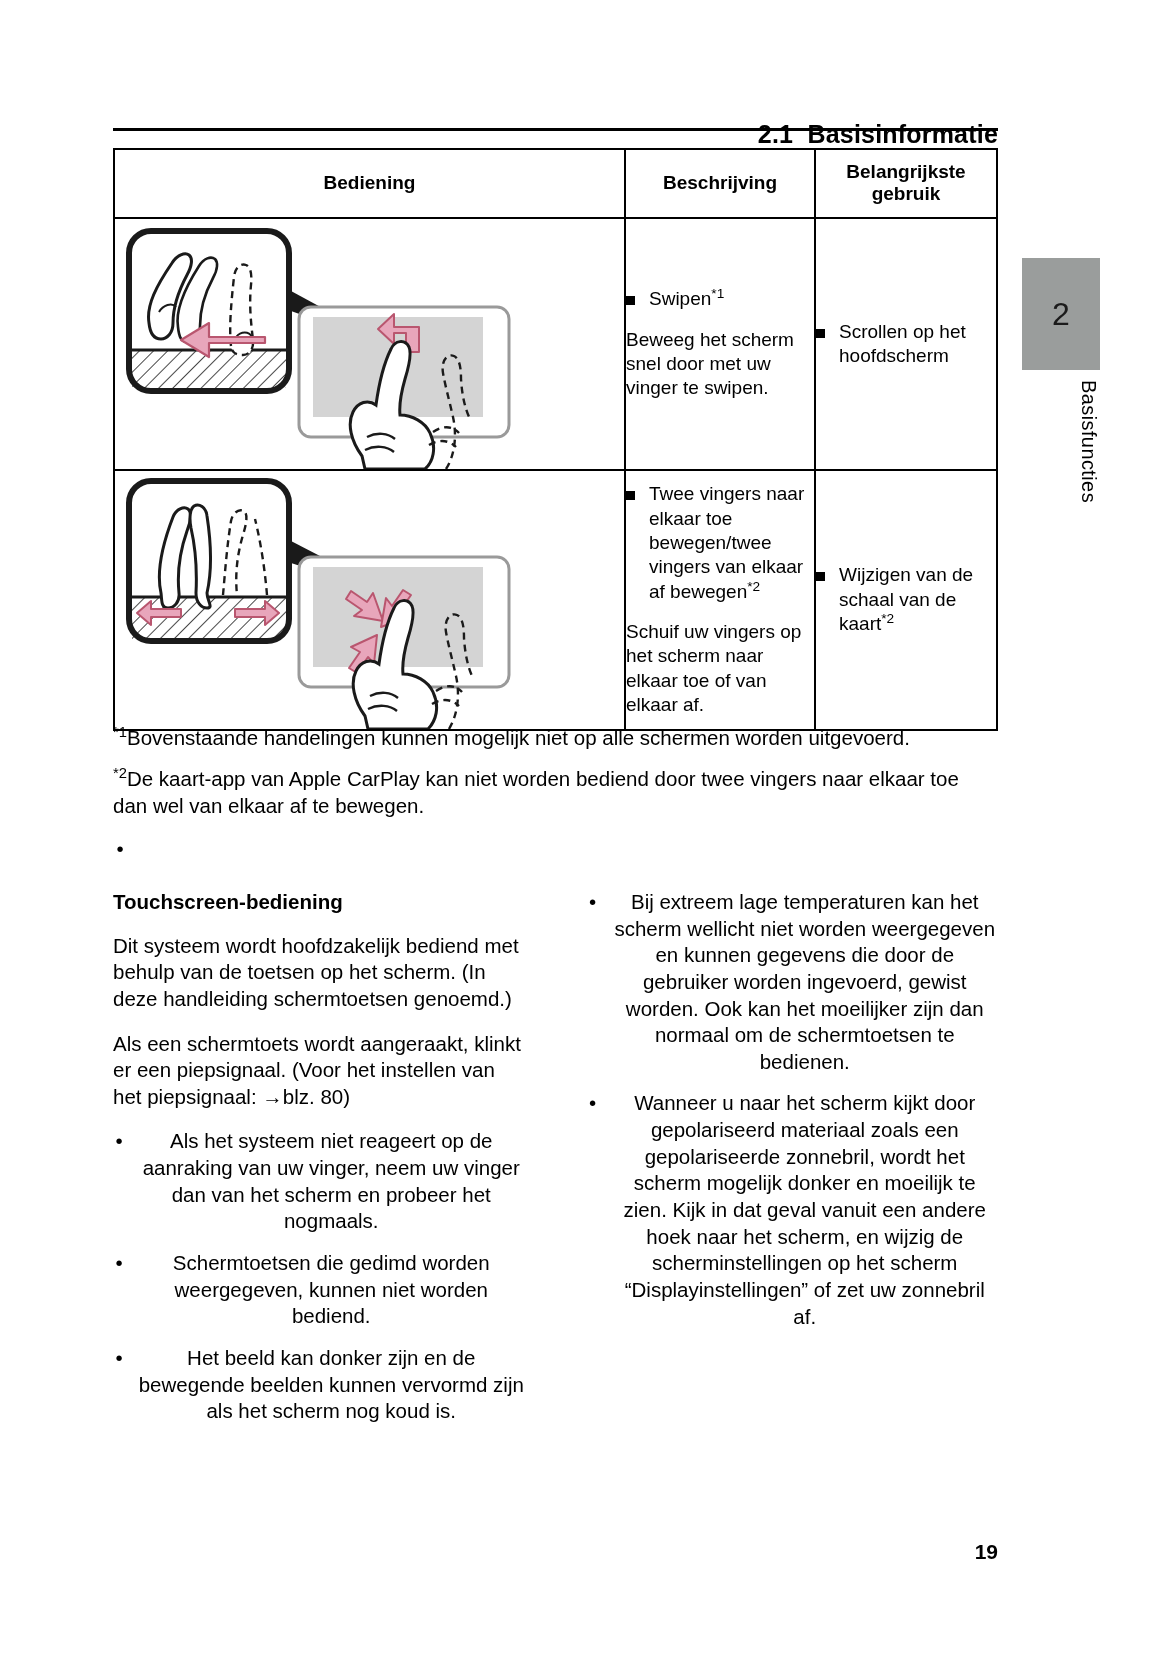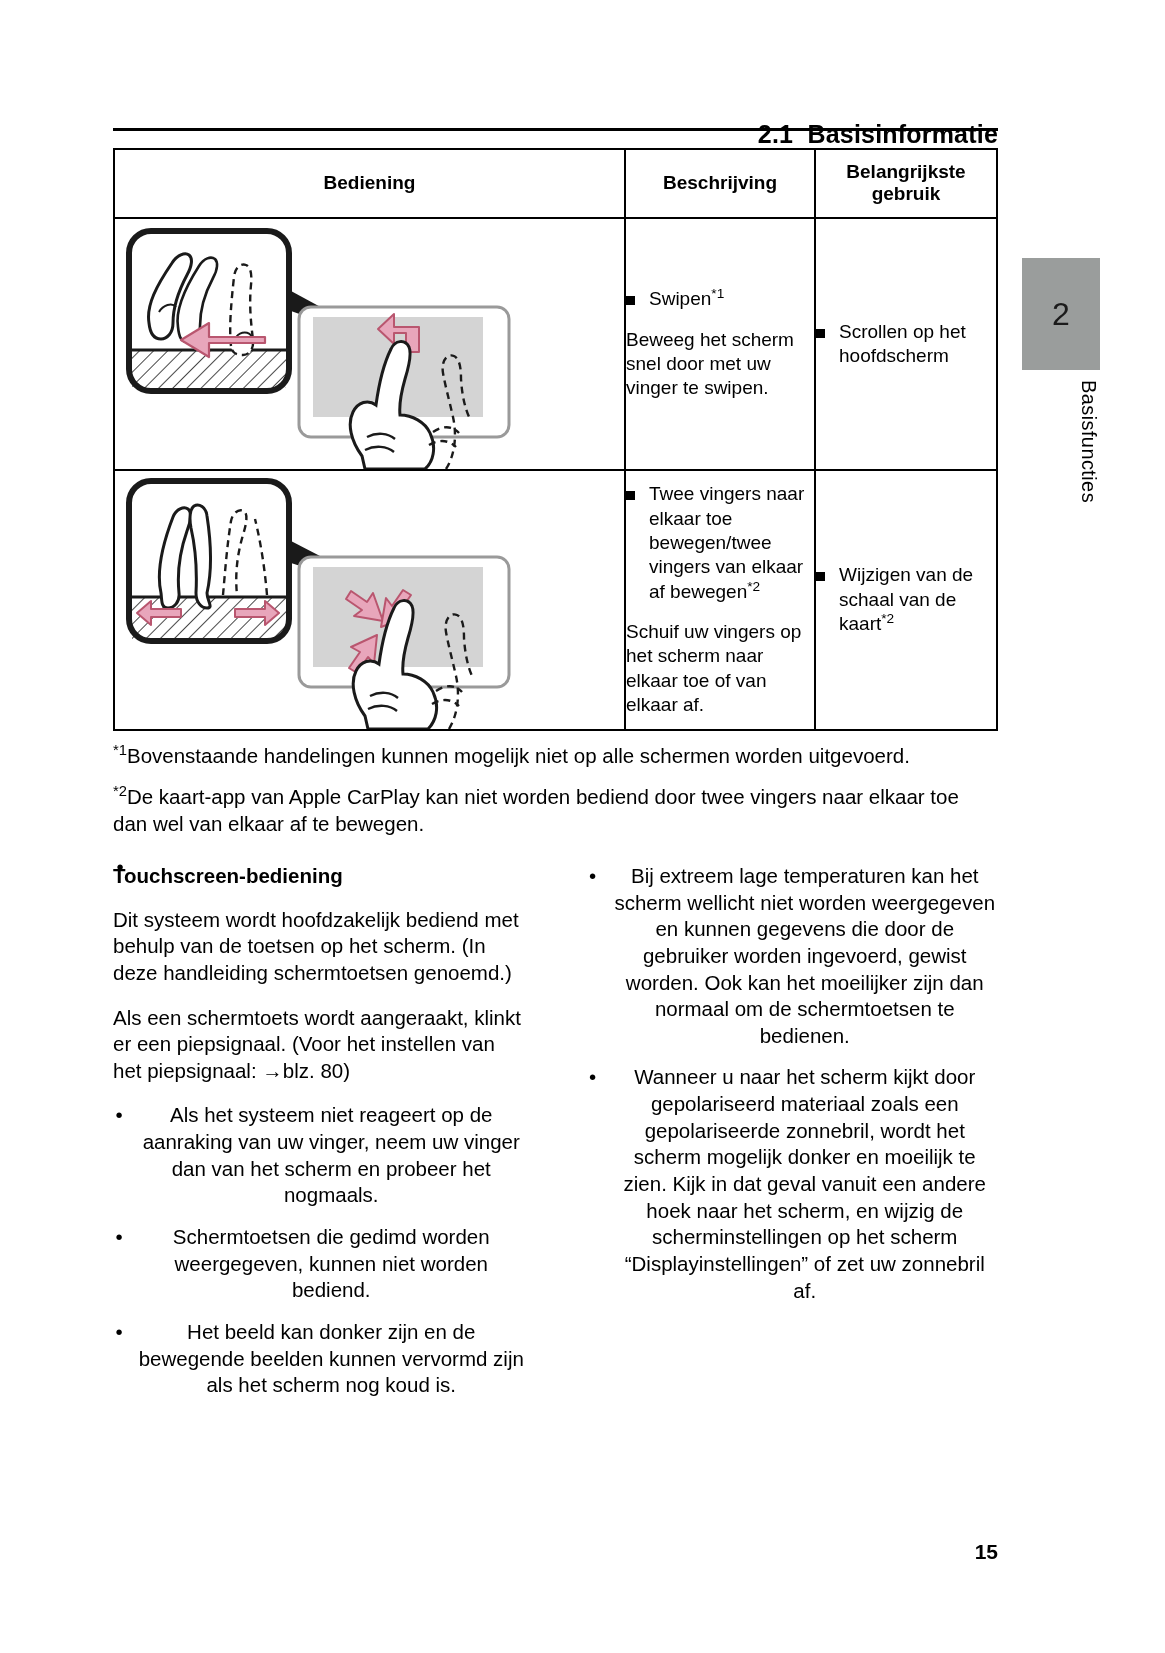--- a/index.html
+++ b/index.html
@@ -135,42 +135,42 @@
     line-height: 0;
   }
   .cont {
     margin-top: 16px;
   }
 
   
   .footnotes {
     position: absolute;
     left: 113px;
-    top: 742px;
+    top: 724px;
     width: 885px;
     font-size: 20.5px;
     line-height: 1.32;
   }
   .footnote { margin-bottom: 14px; }
   .dash-item {
     display: flex;
     gap: 14px;
     margin-top: 16px;
   }
   .dot {
     flex: 0 0 auto;
     width: 14px;
     text-align: center;
   }
 
   
   .cols {
     position: absolute;
     left: 113px;
-    top: 863px;
+    top: 889px;
     width: 885px;
     display: flex;
     gap: 62px;
   }
   .col {
     width: 412px;
     font-size: 20.5px;
     line-height: 1.30;
   }
   .sub-head {
@@ -399,15 +399,15 @@
         <span class="li-body">Bij extreem lage temperaturen kan het scherm wellicht niet worden weergegeven en kunnen gegevens die door de gebruiker worden ingevoerd, gewist worden. Ook kan het moeilijker zijn dan normaal om de schermtoetsen te bedienen.</span>
       </div>
       <div class="li">
         <span class="dot">•</span>
         <span class="li-body">Wanneer u naar het scherm kijkt door gepolariseerd materiaal zoals een gepolariseerde zonnebril, wordt het scherm mogelijk donker en moeilijk te zien. Kijk in dat geval vanuit een andere hoek naar het scherm, en wijzig de scherminstellingen op het scherm “Displayinstellingen” of zet uw zonnebril af.</span>
       </div>
     </div>
 
   </div>
 
-  <div class="page-num">15</div>
+  <div class="page-num">19</div>
 
 </div>
 
 </body></html>

